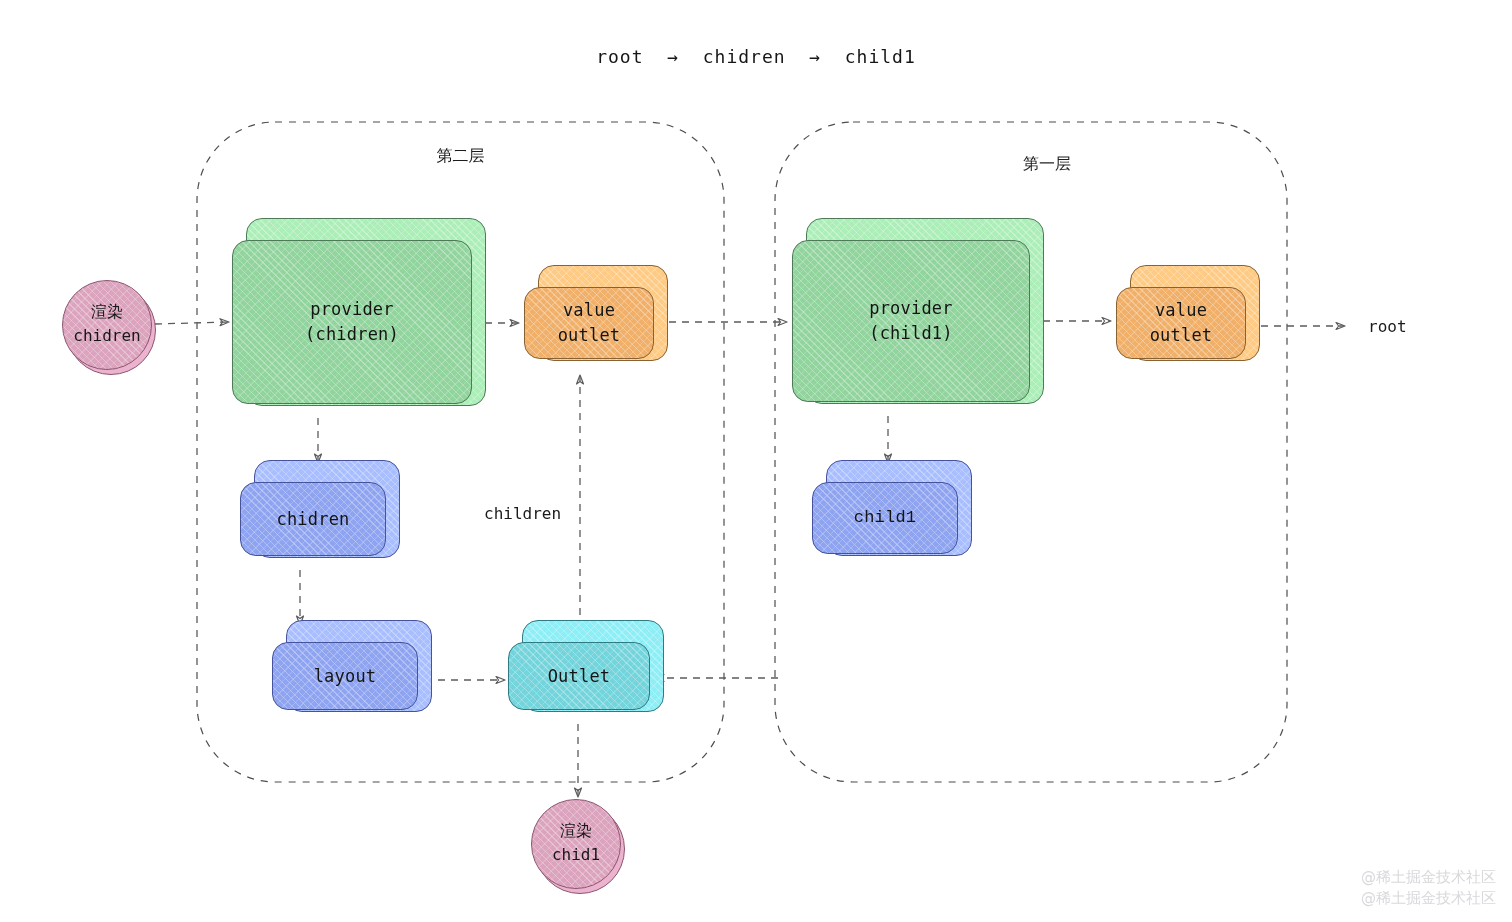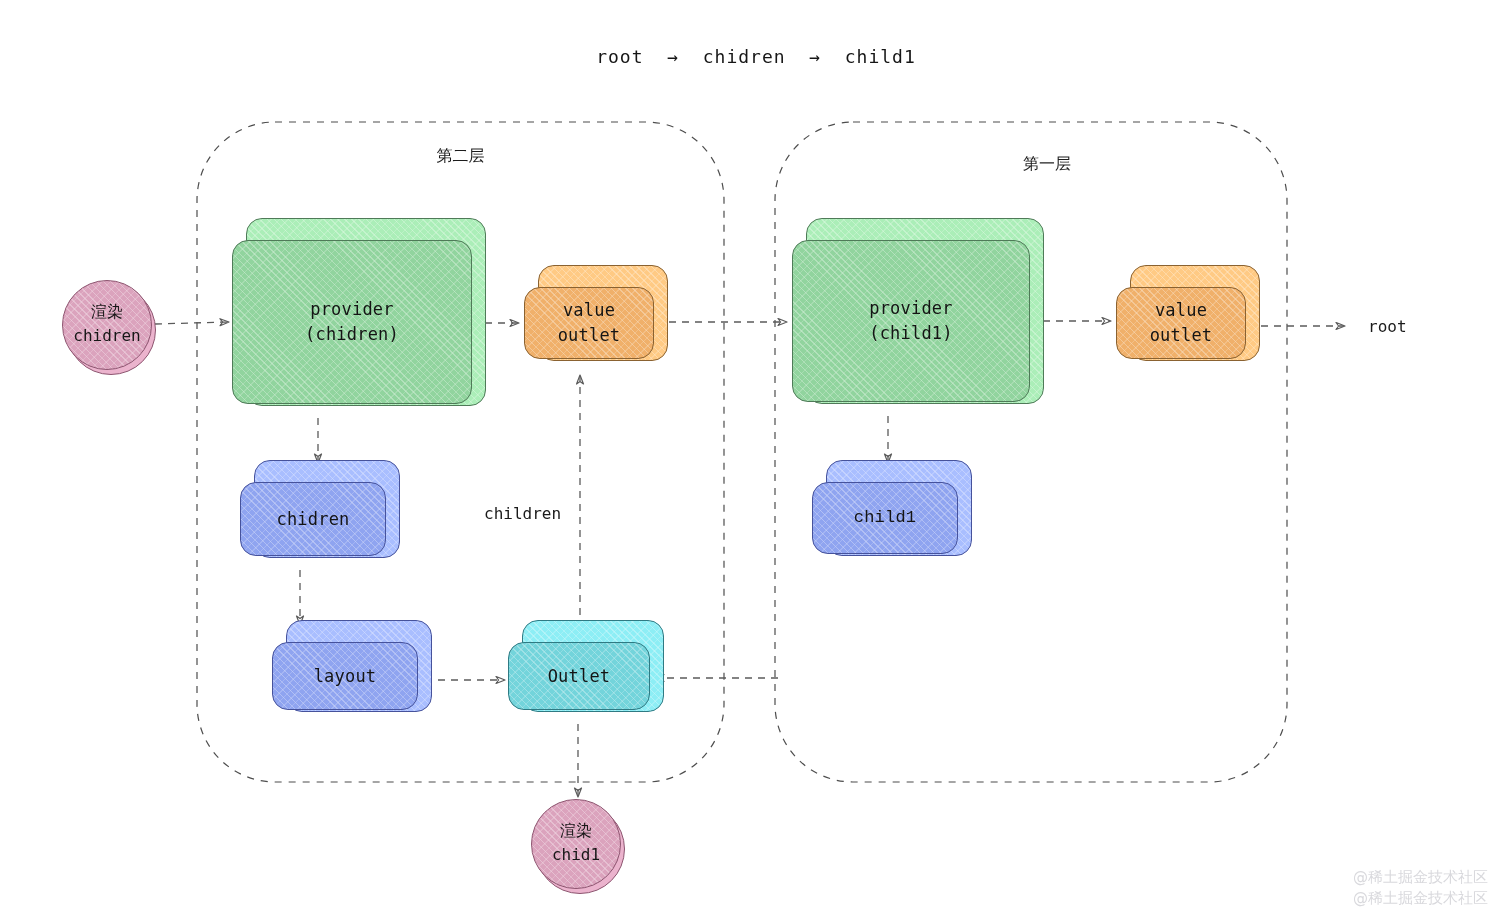--- a/index.html
+++ b/index.html
@@ -89,21 +89,21 @@
     left: 0;
     width: 1512px;
     text-align: center;
     font-size: 18px;
     color: #161616;
     letter-spacing: 1px;
     white-space: pre;
   }
   #watermark {
     position: absolute;
-    right: 24px;
+    right: 16px;
     bottom: 12px;
     text-align: right;
     font-family: "DejaVu Sans", "Liberation Sans", sans-serif;
     font-size: 15px;
     color: #d9d9dd;
     line-height: 1.45;
     user-select: none;
   }
   .hatch {
     position: absolute;

